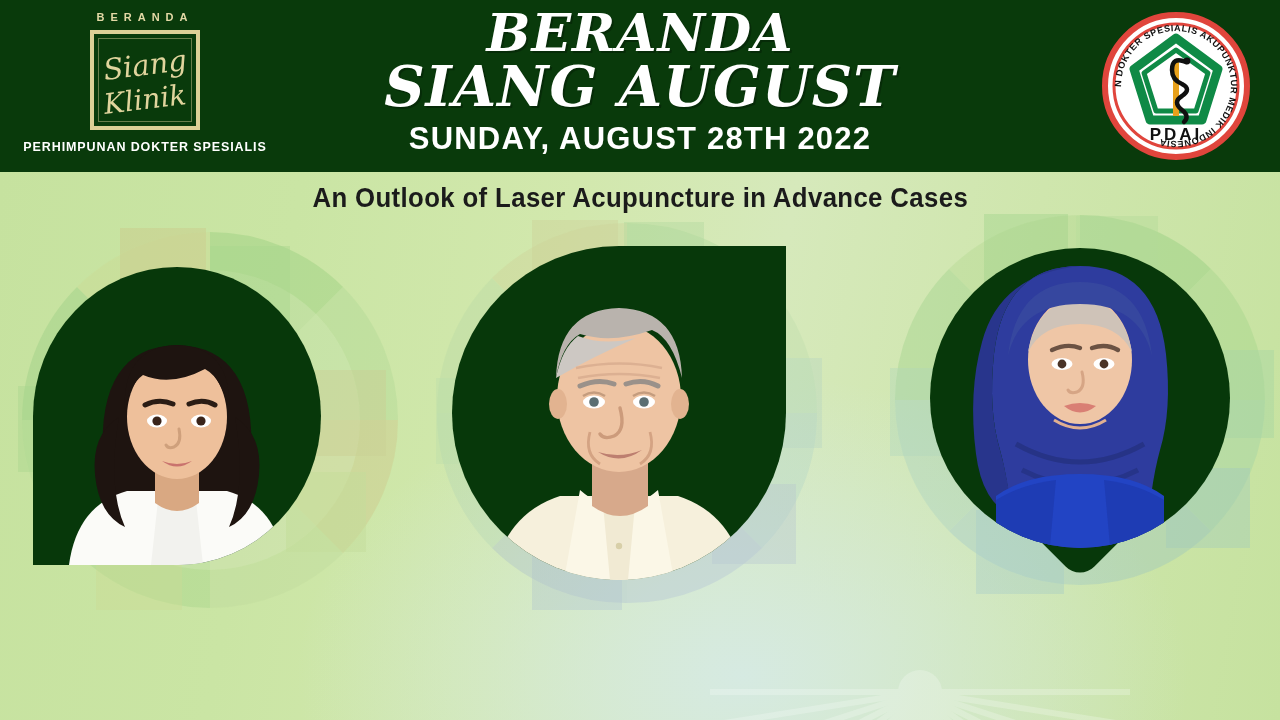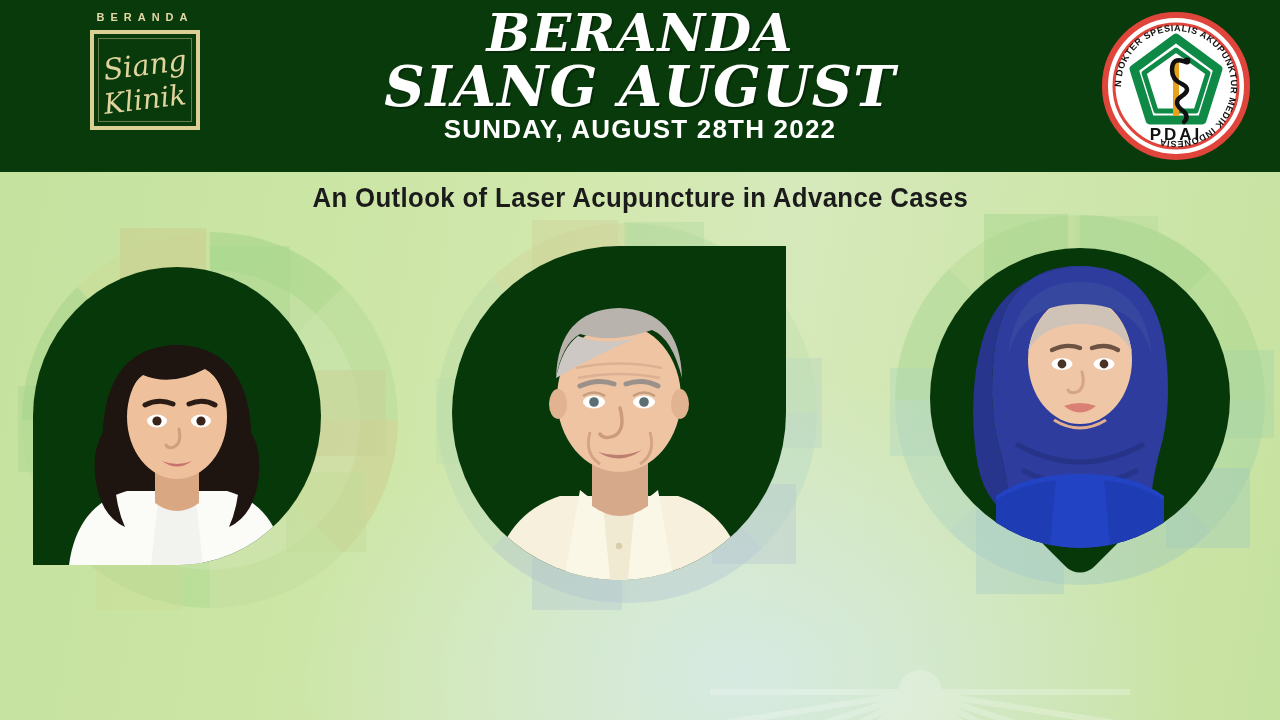--- a/index.html
+++ b/index.html
@@ -68,21 +68,22 @@
   }
   .evt-title {
     font-family:"DejaVu Serif", serif;
     font-weight:700; font-style:italic;
     font-size:52px; line-height:.96;
     letter-spacing:1px;
     text-shadow:2px 2px 0 rgba(0,0,0,.25);
   }
   .evt-title.l2 { font-size:56px; margin-top:2px; }
   .evt-date {
-    font-size:26px; font-weight:700;
+    margin-top:7px;
+    font-size:31px; font-weight:700;
     letter-spacing:1.2px;
     font-family:"Liberation Sans", sans-serif;
   }
 
   
   #pdai-seal {
     position:absolute; right:30px; top:12px;
     width:148px; height:148px;
   }
 
@@ -149,20 +150,21 @@
 
   <div id="header">
 
     <div id="brand-logo">
       <div class="brand-kicker">BERANDA</div>
       <div class="brand-square">
         <div class="brand-script l1">Siang</div>
         <div class="brand-script l2">Klinik</div>
       </div>
       <div class="brand-org">
+        <span>Perhimpunan Dokter Spesialis</span>
       </div>
     </div>
 
     <div id="title-block">
       <div class="evt-title l1">BERANDA</div>
       <div class="evt-title l2">SIANG AUGUST</div>
       <div class="evt-date">SUNDAY, AUGUST 28TH 2022</div>
     </div>
 
     <div id="pdai-seal">

